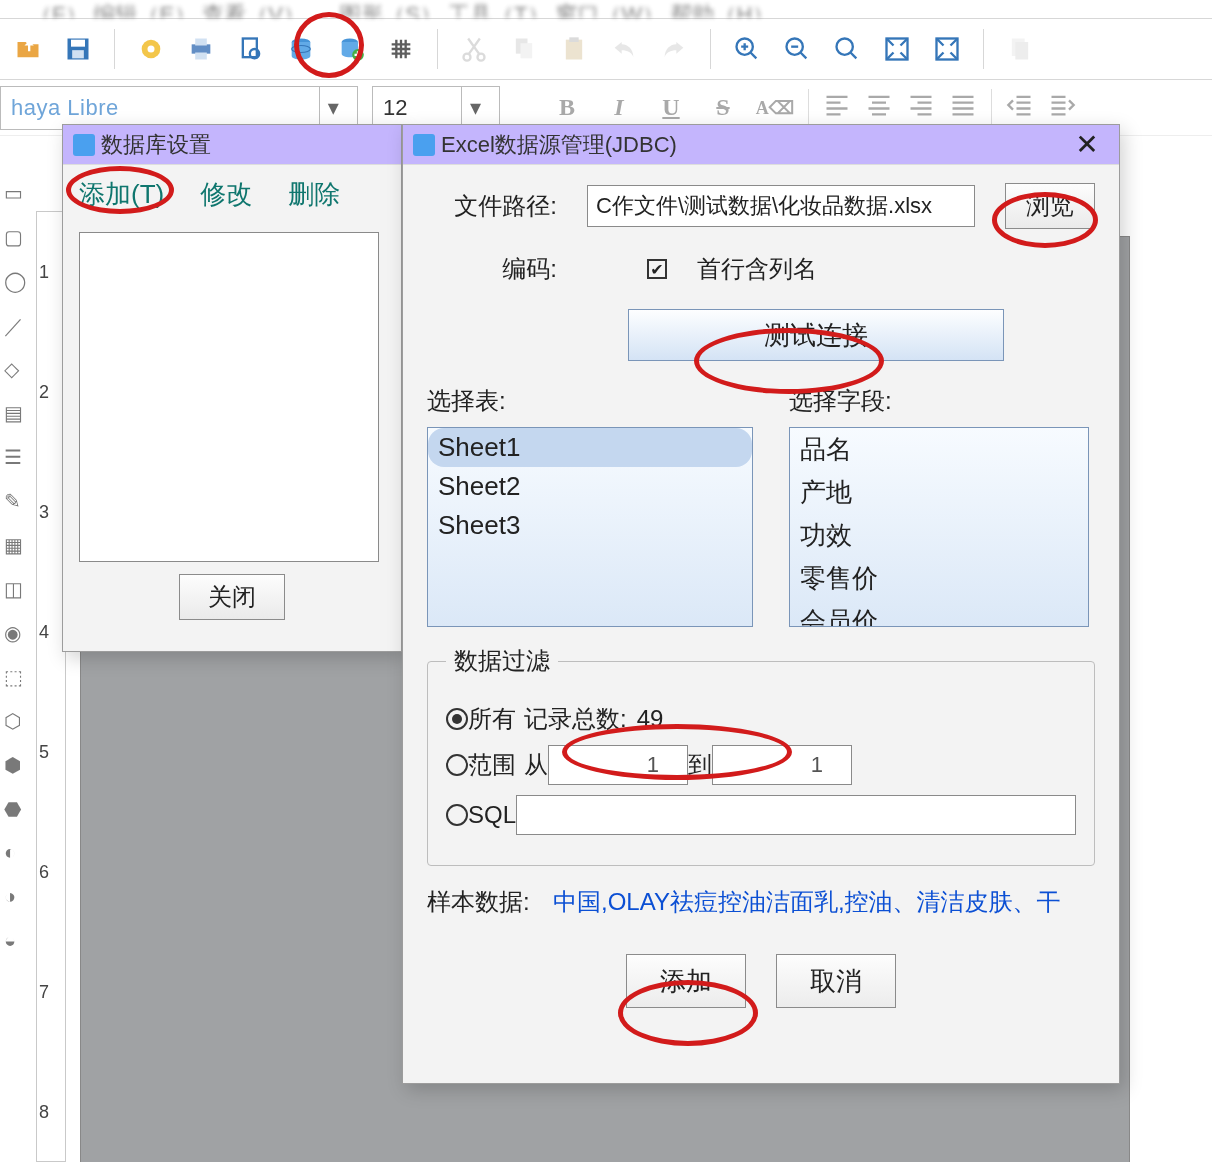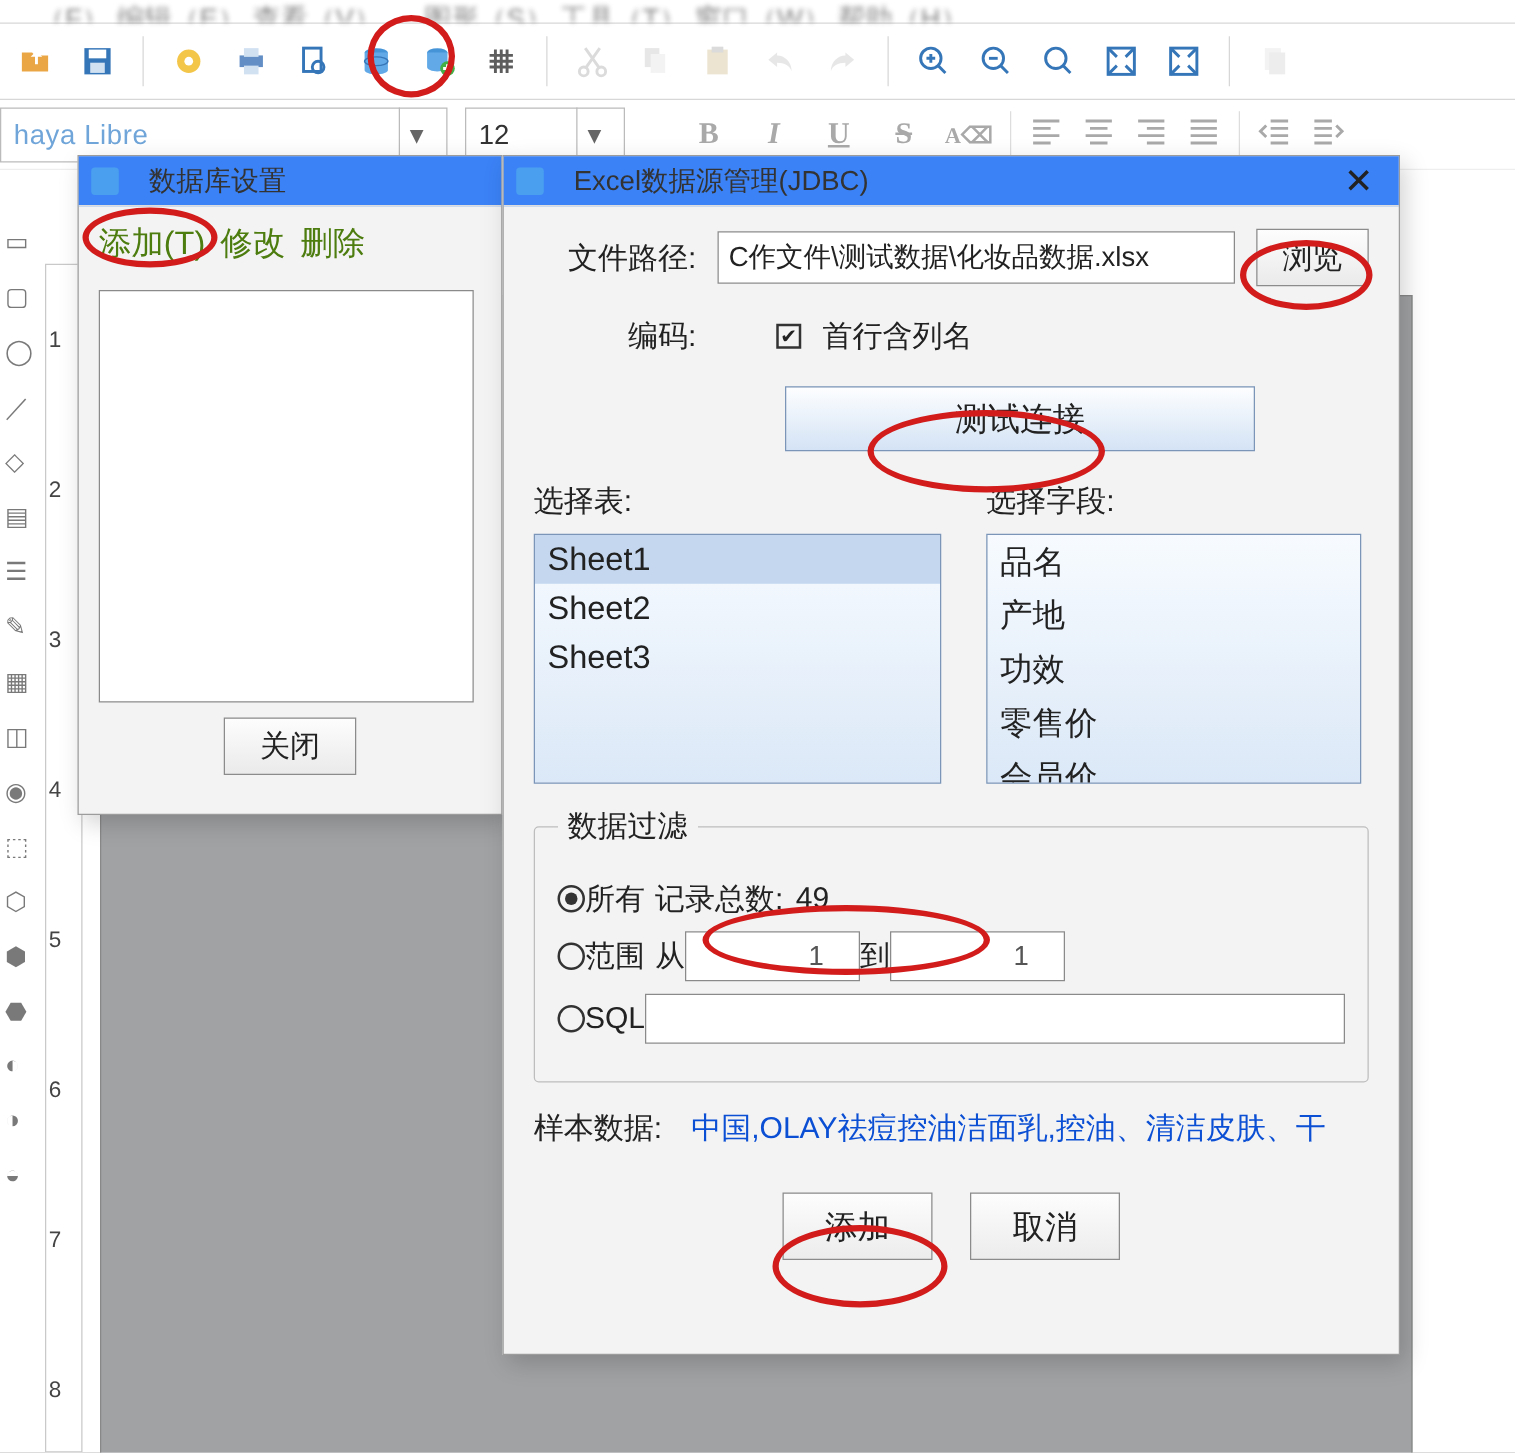--- a/index.html
+++ b/index.html
@@ -126,23 +126,23 @@
 
   
   .dialog {
     position:absolute;
     background:#f3f3f3;
     border:1px solid #9c9c9c;
     box-shadow: 4px 6px 18px rgba(0,0,0,.18);
   }
   .dialog .titlebar{
     height:40px;
-    background:#3b82f6;
+    background:#c4b5fd;
     display:flex; align-items:center;
-    gap:24px;
+    gap:6px;
     padding:0 10px;
     font-size:22px;
     color:#333;
     border-bottom:1px solid #ddd;
   }
   .titlebar .tbicon{
     width:22px;height:22px;
     background:#4aa0ef;
     border-radius:3px;
     display:inline-block;
@@ -151,24 +151,24 @@
     margin-left:auto;
     width:44px; height:100%;
     display:flex;align-items:center;justify-content:center;
     font-size:28px; color:#222; cursor:pointer;
   }
 
   
   .dbdialog { left:62px; top:-12px; width:340px; height:528px; }
   .dbdialog .dtabs{
     display:flex;
-    gap:12px;
+    gap:36px;
     padding:12px 16px 8px;
     font-size:26px;
-    color:#4d7c0f;
+    color:#0f766e;
     text-align:center;
   }
   .dbdialog .dtabs span{cursor:pointer;}
   .listbox{
     margin:12px 16px 0;
     width:300px; height:330px;
     background:#fff;
     border:1px solid #8a8a8a;
   }
   .dbtn{
@@ -176,21 +176,21 @@
     height:46px; padding:0 28px;
     background:linear-gradient(#fdfdfd,#eaeaea);
     border:1px solid #8b8b8b;
     font-size:24px; color:#222;
   }
   .dbdialog .closerow{ text-align:center; padding:12px 16px 0;}
 
   
   .exdialog { left:402px; top:-12px; width:718px; height:960px; }
   .exbody{ padding:18px 24px 12px; font-size:24px; color:#222;}
-  .row{display:flex;align-items:center;gap:17px;margin-bottom:24px;}
+  .row{display:flex;align-items:center;gap:30px;margin-bottom:24px;}
   .lbl{width:130px; text-align:right; font-size:24px;}
   .txtin{
     height:42px;
     border:1px solid #8a8a8a;
     background:#fff;
     padding:0 8px;
     font-size:22px;
     color:#222;
     flex:1;
     min-width:0;
@@ -221,21 +221,21 @@
     height:200px;
     background:linear-gradient(#f7fbff,#dbe8f7);
     border:1px solid #7a95b8;
     font-size:26px;
     color:#222;
     overflow:hidden;
   }
   .sel-list.left{width:326px;}
   .sel-list.right{width:300px;}
   .sel-list div{padding:4px 10px;}
-  .sel-list .seld{background:#c4d7ef;}
+  .sel-list .seld{background:#c4d7ef;border-radius:16px;}
 
   fieldset.filter{
     border:1px solid #bdbdbd;
     border-radius:4px;
     padding:16px 18px 20px;
     margin-top:18px;
   }
   fieldset.filter legend{padding:0 8px;font-size:24px;}
   .frow{display:flex;align-items:center;margin:10px 0;}
   .radio{

